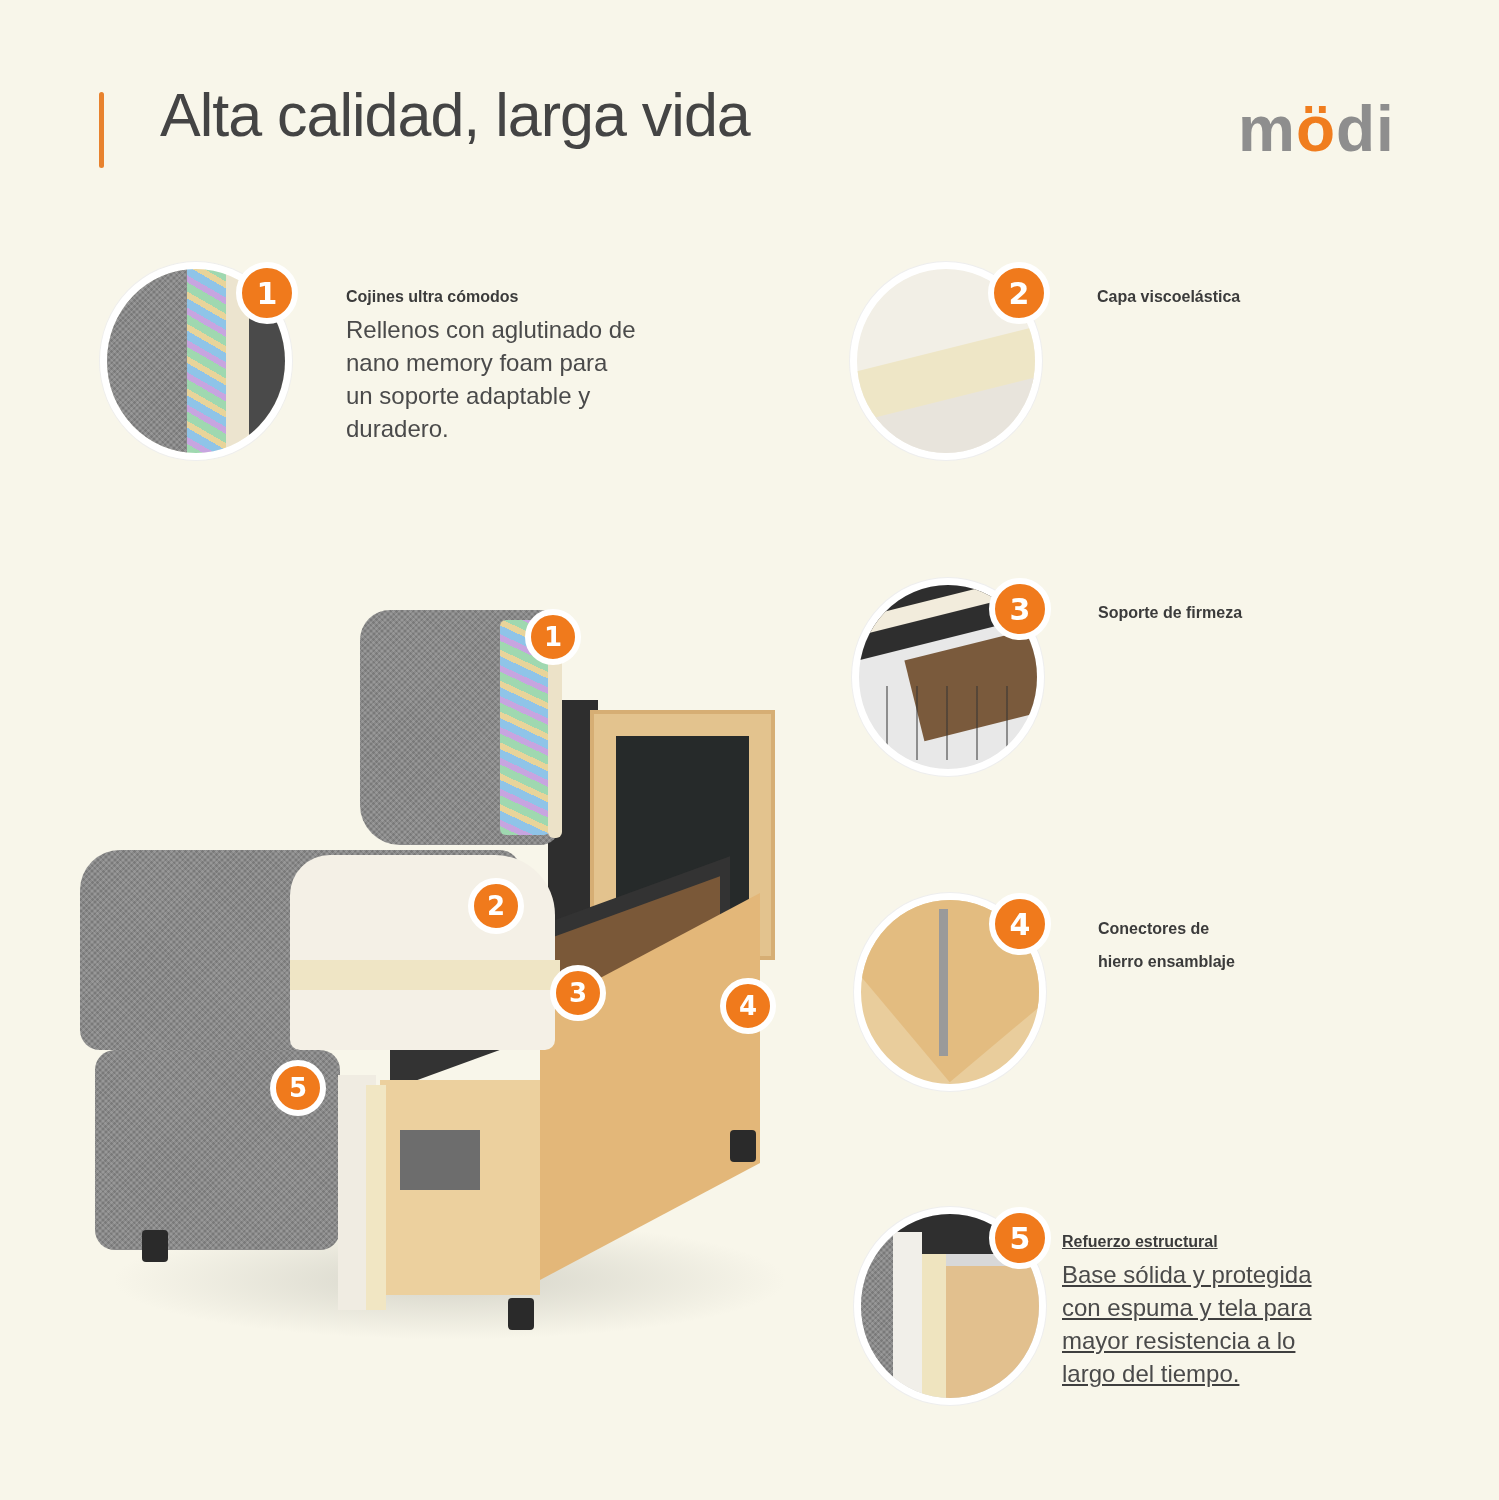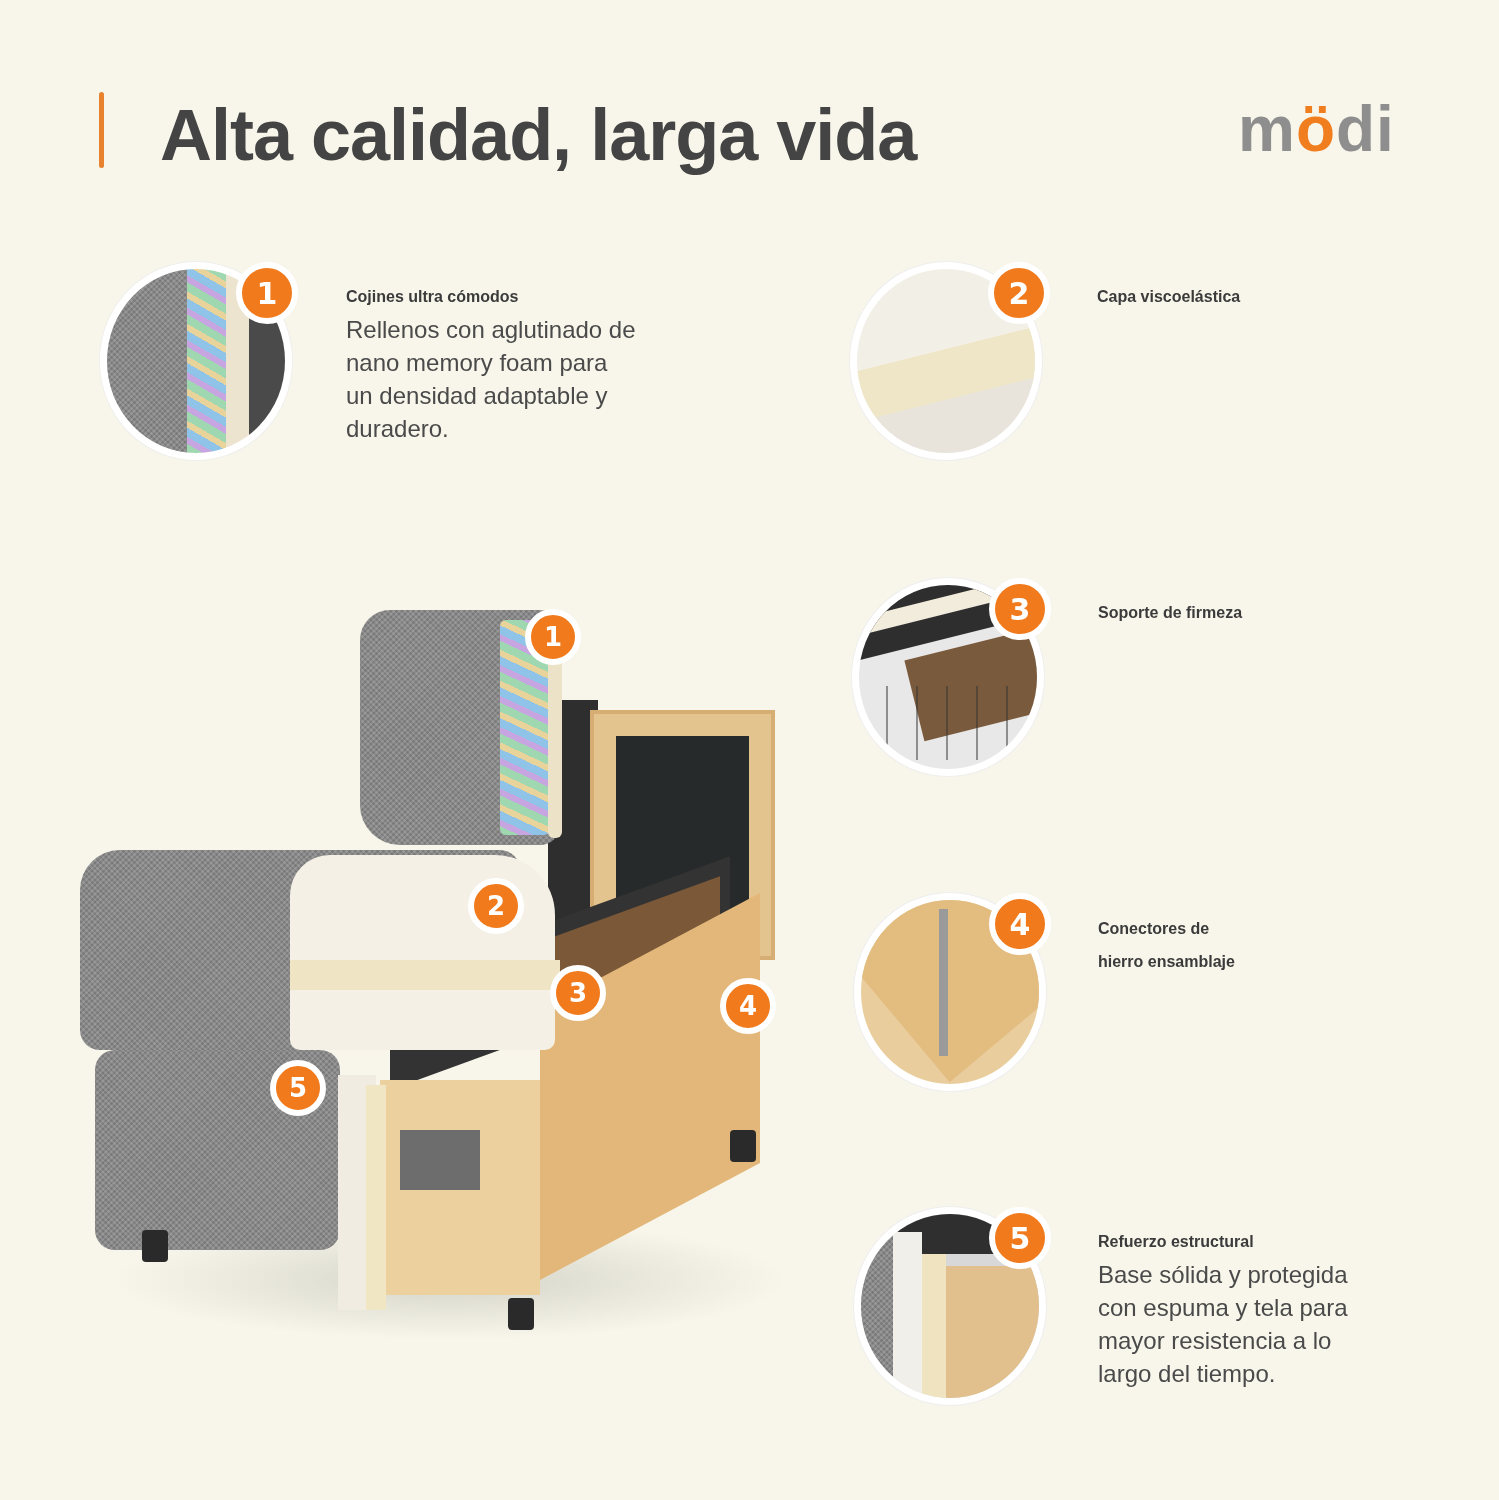--- a/index.html
+++ b/index.html
@@ -9,22 +9,22 @@
     font-family: "Liberation Sans", "DejaVu Sans", sans-serif;
     color: #3f3f3f;
     position: relative;
   }
   .accent-bar {
     position: absolute; left: 99px; top: 92px; width: 5px; height: 76px;
     background: #e8822e; border-radius: 3px;
   }
   .page-title {
     position: absolute; left: 160px; top: 80px;
-    font-size: 72px; font-weight: 700; color: #444;
-    letter-spacing: -1px; white-space: nowrap; margin-top: 14px;
+    font-size: 61px; font-weight: 400; color: #444;
+    letter-spacing: -1px; white-space: nowrap;
   }
   .logo {
     position: absolute; left: 1238px; top: 92px;
     font-size: 64px; font-weight: 700; color: #8e8e8e; letter-spacing: 1px;
     white-space: nowrap;
   }
   .logo .o { color: #f07d1e; }
 
   
   .feature { position: absolute; }
@@ -121,21 +121,21 @@
     <div class="a tex-fabric"></div>
       <div class="b"></div>
       <div class="c"></div>
       <div class="d"></div>
   </div>
   <div class="badge" style="left:236px;top:262px;">1</div>
   <div class="ftext" style="left:346px;top:280px;">
     <div class="ftitle">Cojines ultra cómodos</div>
     <div class="fdesc">Rellenos con aglutinado de
 nano memory foam para
-un densidad adaptable y
+un soporte adaptable y
 duradero.</div>
   </div>
 </div>
 
 <div class="feature">
   <div class="thumb t2" style="left:850px;top:262px;">
     <div class="a"></div>
       <div class="b"></div>
   </div>
   <div class="badge" style="left:988px;top:262px;">2</div>
@@ -171,21 +171,21 @@
 
 <div class="feature">
   <div class="thumb t5" style="left:854px;top:1207px;">
     <div class="a tex-fabric"></div>
       <div class="e"></div>
       <div class="b"></div>
       <div class="c"></div>
       <div class="d"></div>
   </div>
   <div class="badge" style="left:989px;top:1207px;">5</div>
-  <div class="ftext" style="left:1098px;top:1225px;">
+  <div class="ftext" style="left:1062px;top:1225px;text-decoration:underline;">
     <div class="ftitle">Refuerzo estructural</div>
     <div class="fdesc">Base sólida y protegida
 con espuma y tela para
 mayor resistencia a lo
 largo del tiempo.</div>
   </div>
 </div>
 
 <div class="illustration">
   <div class="shadow"></div>

